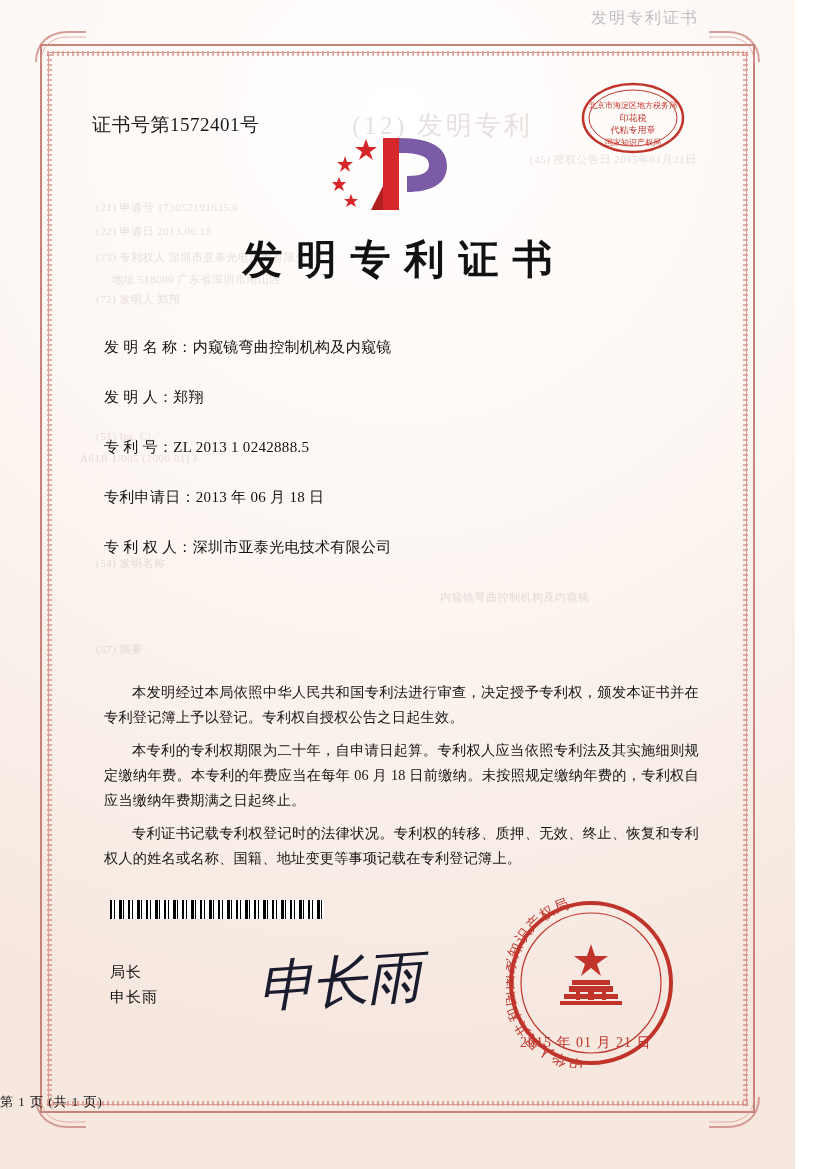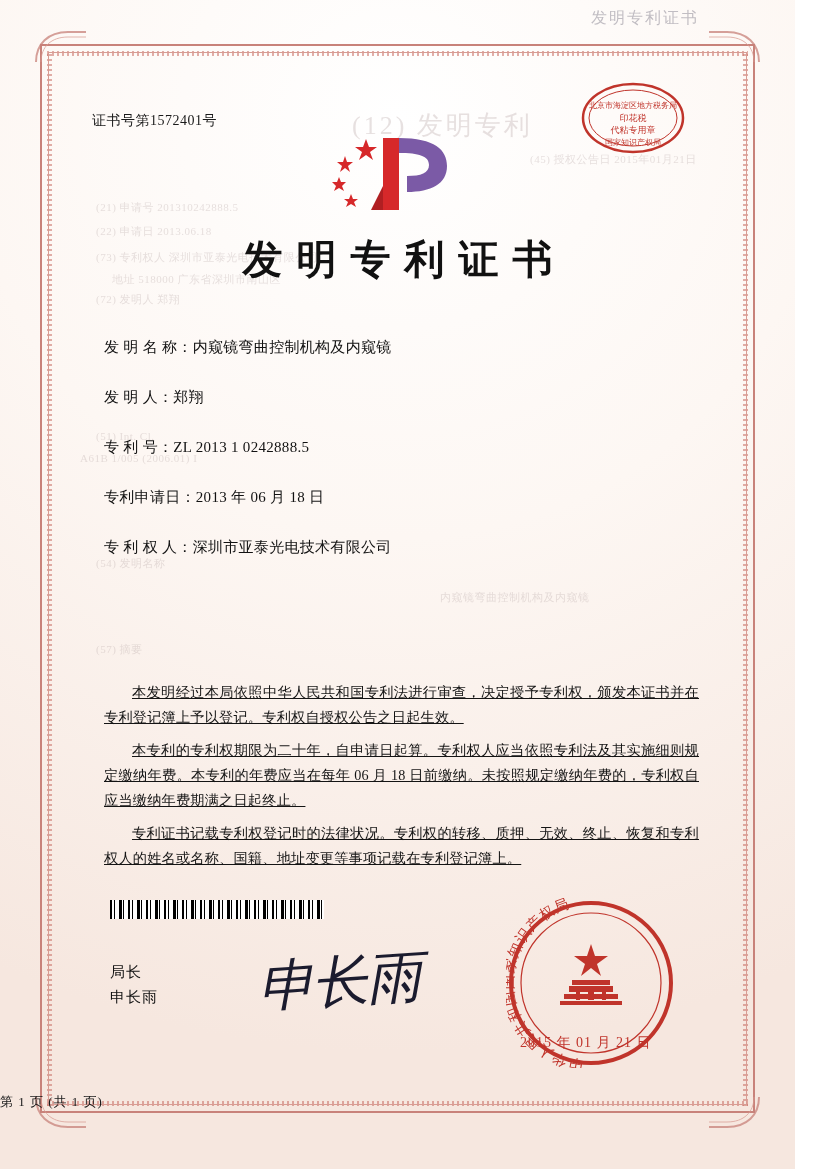--- a/index.html
+++ b/index.html
@@ -90,21 +90,21 @@
 
   .content {
     position: absolute;
     left: 0; top: 0; right: 0; bottom: 0;
   }
 
   .cert-no {
     position: absolute;
     left: 92px;
     top: 112px;
-    font-size: 14px;
+    font-size: 19px;
     color: #1a1a1a;
     letter-spacing: .5px;
   }
 
   
   .logo {
     position: absolute;
     left: 50%;
     top: 130px;
     transform: translateX(-50%);
@@ -152,21 +152,20 @@
     top: 680px;
     font-size: 14.2px;
     color: #141414;
     line-height: 25px;
     letter-spacing: .2px;
   }
   .body-text p {
     margin: 0 0 8px 0;
     text-indent: 28px;
     text-align: justify;
-    text-decoration: underline;
   }
 
   
   .barcode {
     position: absolute;
     left: 110px;
     top: 900px;
     width: 214px;
     height: 19px;
     background:
@@ -274,21 +273,21 @@
   </div>
   <div class="corner c-br">
     <svg width="54" height="34" viewBox="0 0 54 34">
         <path d="M2 32 C2 14 14 2 34 2 L52 2" fill="none" stroke="#c8827a" stroke-width="2"></path>
         <path d="M7 32 C7 17 17 7 34 7 L52 7" fill="none" stroke="#d89c93" stroke-width="1"></path>
       </svg>
   </div>
 
   <div class="ghost-big" style="left:352px; top:108px;">(12) 发明专利</div>
   <div class="ghost" style="left:530px; top:152px;">(45) 授权公告日  2015年01月21日</div>
-  <div class="ghost" style="left:96px; top:200px;">(21) 申请号 201310242888.5</div>
+  <div class="ghost" style="left:96px; top:200px;">(21) 申请号 173052191635.0</div>
   <div class="ghost" style="left:96px; top:224px;">(22) 申请日 2013.06.18</div>
   <div class="ghost" style="left:96px; top:250px;">(73) 专利权人 深圳市亚泰光电技术有限公司</div>
   <div class="ghost" style="left:112px; top:272px;">地址 518000 广东省深圳市南山区</div>
   <div class="ghost" style="left:96px; top:292px;">(72) 发明人 郑翔</div>
   <div class="ghost" style="left:96px; top:430px;">(51) Int. Cl.</div>
   <div class="ghost" style="left:80px; top:452px;">A61B 1/005 (2006.01) I</div>
   <div class="ghost" style="left:96px; top:556px;">(54) 发明名称</div>
   <div class="ghost" style="left:440px; top:590px;">内窥镜弯曲控制机构及内窥镜</div>
   <div class="ghost" style="left:96px; top:642px;">(57) 摘要</div>
 

